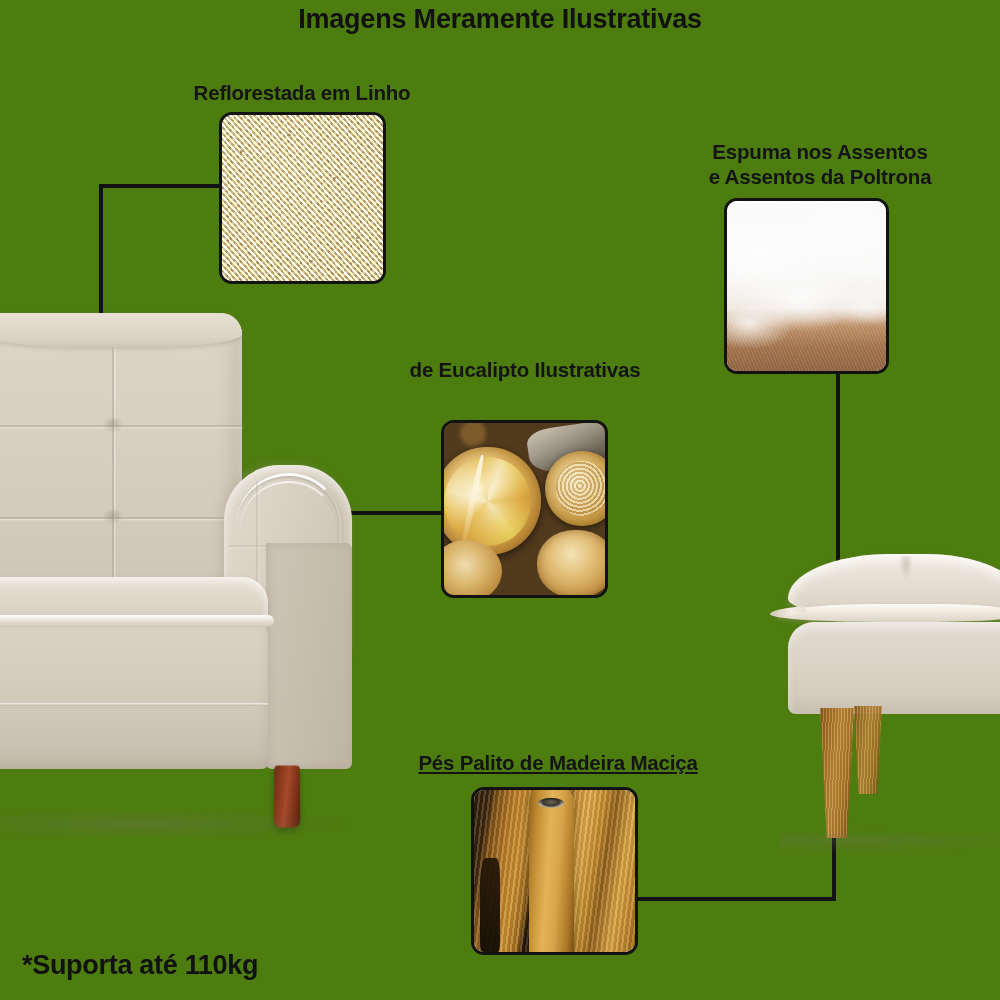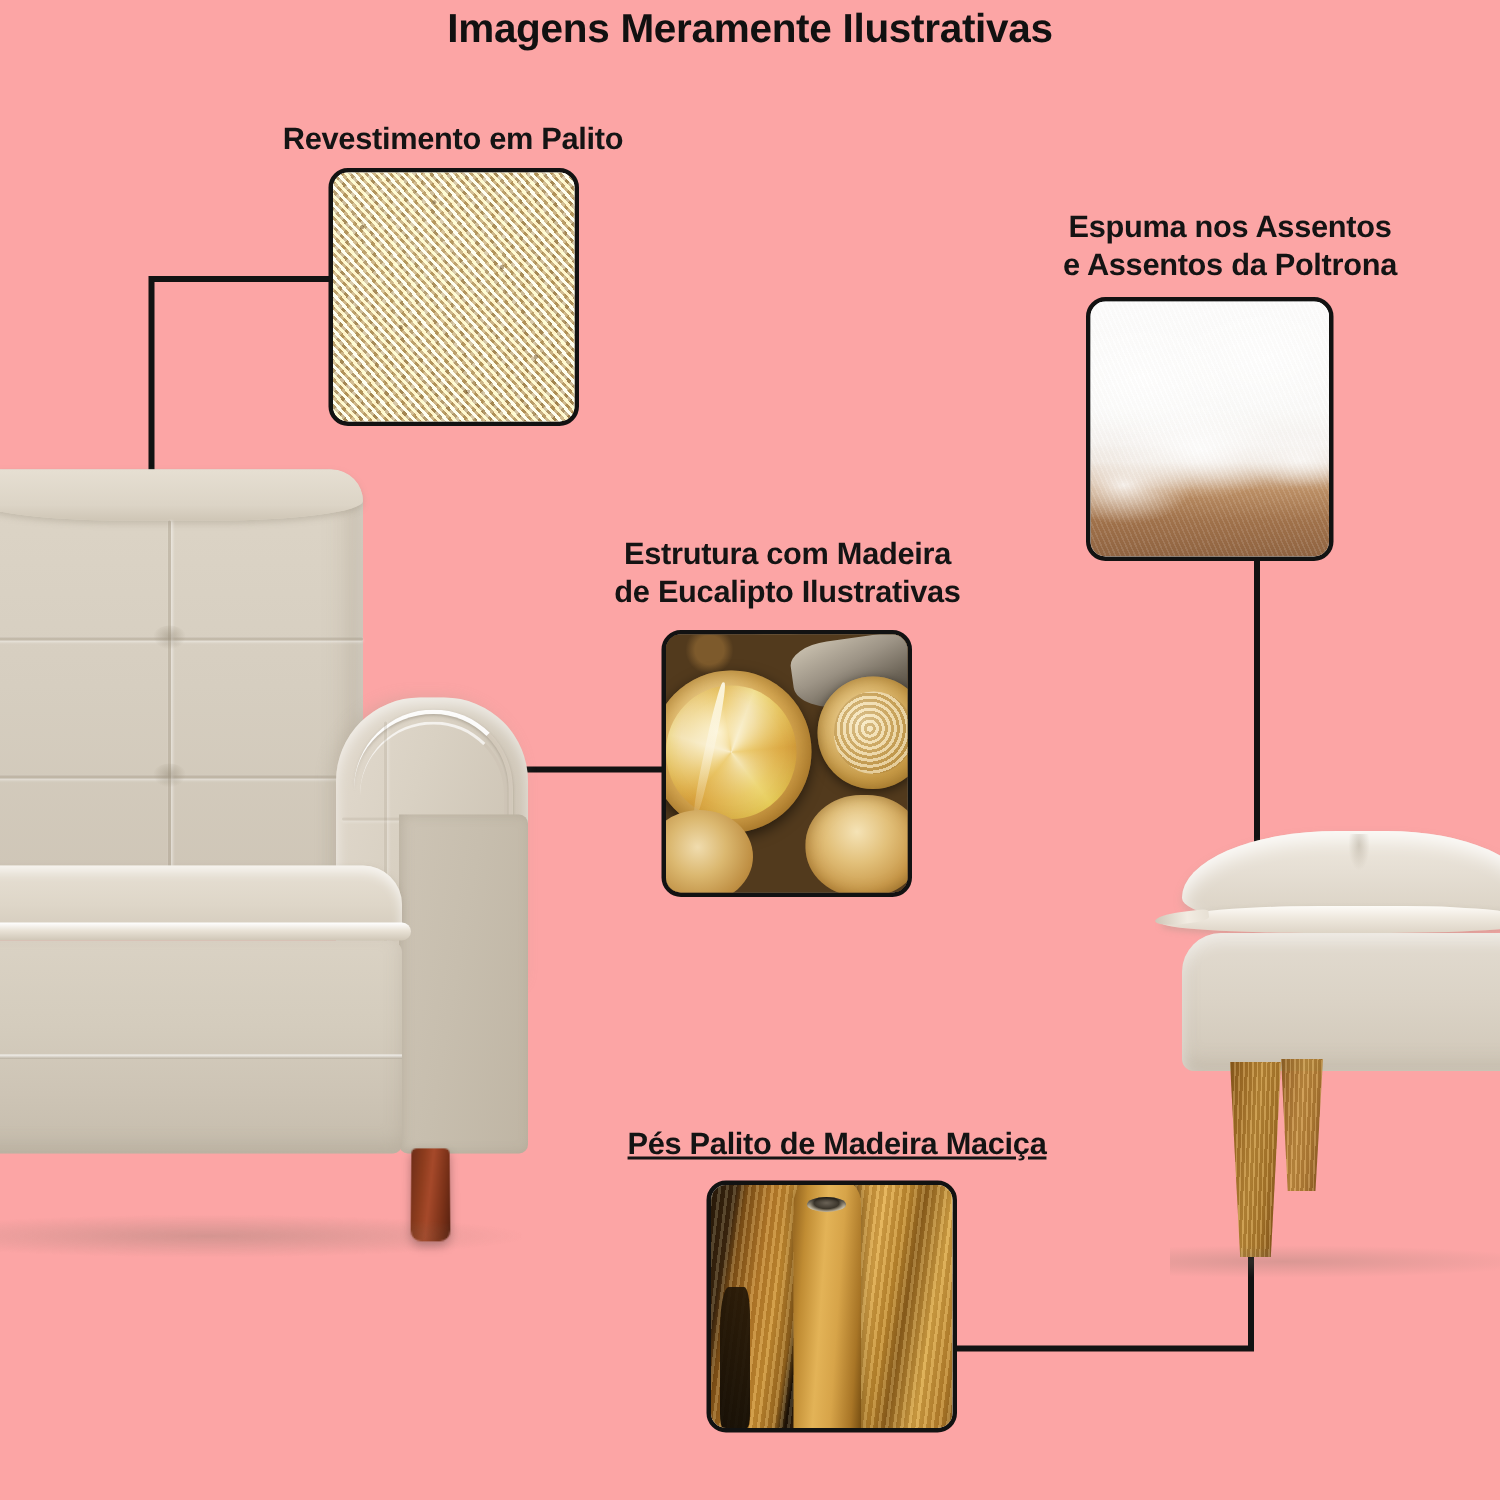--- a/index.html
+++ b/index.html
@@ -2,21 +2,21 @@
 <html><head>
 <meta charset="utf-8">
 <style>
   * { box-sizing: border-box; margin: 0; padding: 0; }
   html, body {
     width: 1000px; height: 1000px;
     background: #ffffff;
     font-family: "Liberation Sans", sans-serif;
     overflow: hidden;
   }
-  #stage { position: relative; width: 1000px; height: 1000px; background: #fca5a5; }
+  #stage { position: relative; width: 1000px; height: 1000px; background: #4d7c0f; }
 
   
   .title {
     position: absolute; left: 0; top: 4px; width: 1000px;
     text-align: center; font-size: 27px; font-weight: bold; color: #111;
     letter-spacing: -0.2px;
   }
   .lbl { position: absolute; font-size: 20.5px; font-weight: bold; color: #141414;
          text-align: center; line-height: 1.22; letter-spacing: -0.2px; white-space: nowrap; }
   .lbl-linho   { left: 143px;  top: 80px;  width: 318px; }
@@ -271,36 +271,35 @@
   <div class="ln" style="left:99px; top:184px; width:4px; height:157px;"></div>
 
   <div class="ln" style="left:836px; top:372px; width:4px; height:238px;"></div>
 
   <div class="ln" style="left:281px; top:511px; width:161px; height:4px;"></div>
 
   <div class="ln" style="left:638px; top:897px; width:198px; height:4px;"></div>
   <div class="ln" style="left:832px; top:808px; width:4px; height:92px;"></div>
 
   <div class="lbl lbl-linho">
-    <div>Revestimento em Palito</div>
+    <div>Reflorestada em Linho</div>
   </div>
   <div class="swatch" style="left:219px; top:112px; width:167px; height:172px;">
     <div class="sw-inner linen"></div>
   </div>
 
   <div class="lbl lbl-espuma">
     <div>Espuma nos Assentos</div>
     <div>e Assentos da Poltrona</div>
   </div>
   <div class="swatch" style="left:724px; top:198px; width:165px; height:176px;">
     <div class="sw-inner foam"></div>
   </div>
 
   <div class="lbl lbl-madeira">
-    <div>Estrutura com Madeira</div>
     <div>de Eucalipto Ilustrativas</div>
   </div>
   <div class="swatch" style="left:441px; top:420px; width:167px; height:178px;">
     <div class="sw-inner logs">
       <div class="log-bg"></div>
       <div class="log-bark"></div>
       <div class="log-mid"></div>
       <div class="log-big"></div>
       <div class="log-bot"></div>
       <div class="log-low"></div>
@@ -346,14 +345,15 @@
   <div class="otto">
     <div class="ot-cushion"></div>
     <div class="ot-welt"></div>
     <div class="ot-welt-tip"></div>
     <div class="ot-body"></div>
     <div class="ot-leg ot-leg-back"></div>
     <div class="ot-leg ot-leg-front"></div>
     <div class="ot-shadow"></div>
   </div>
 
+  <div class="lbl-suporta">*Suporta até 110kg</div>
 
 </div>
 
 </body></html>

